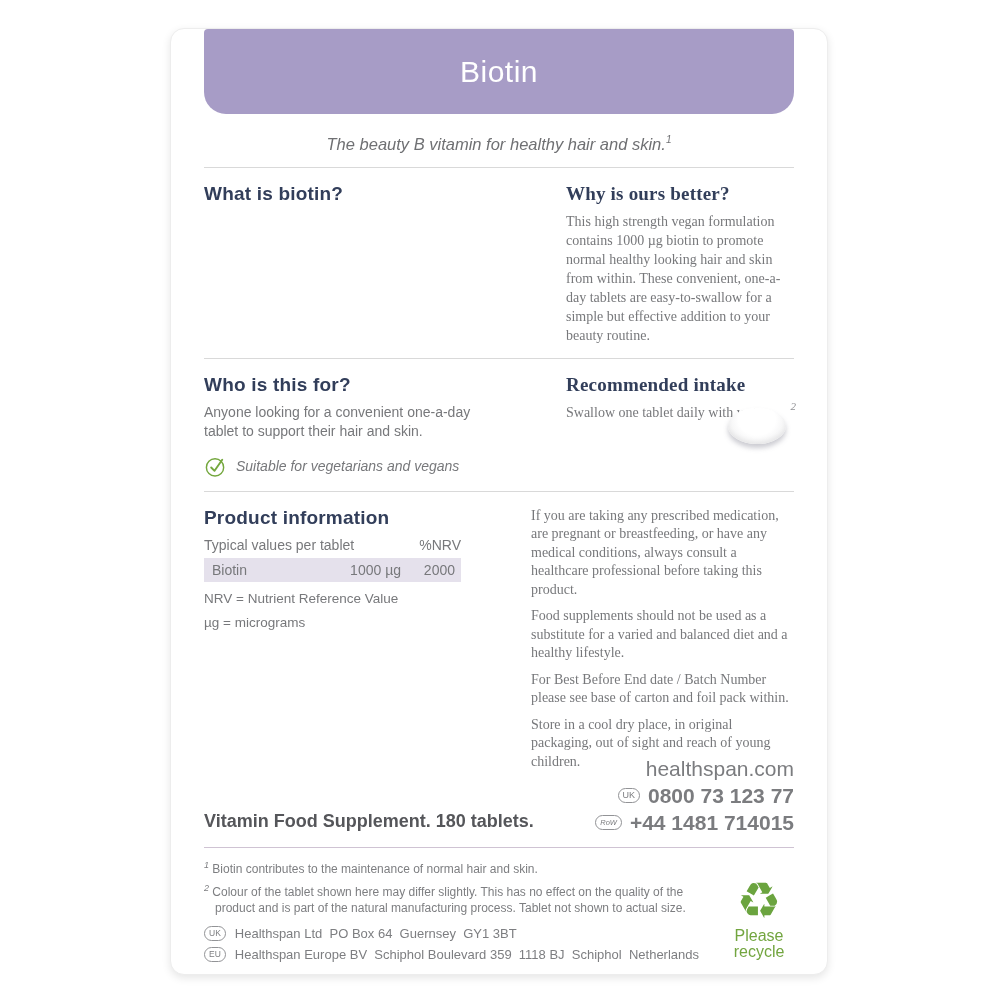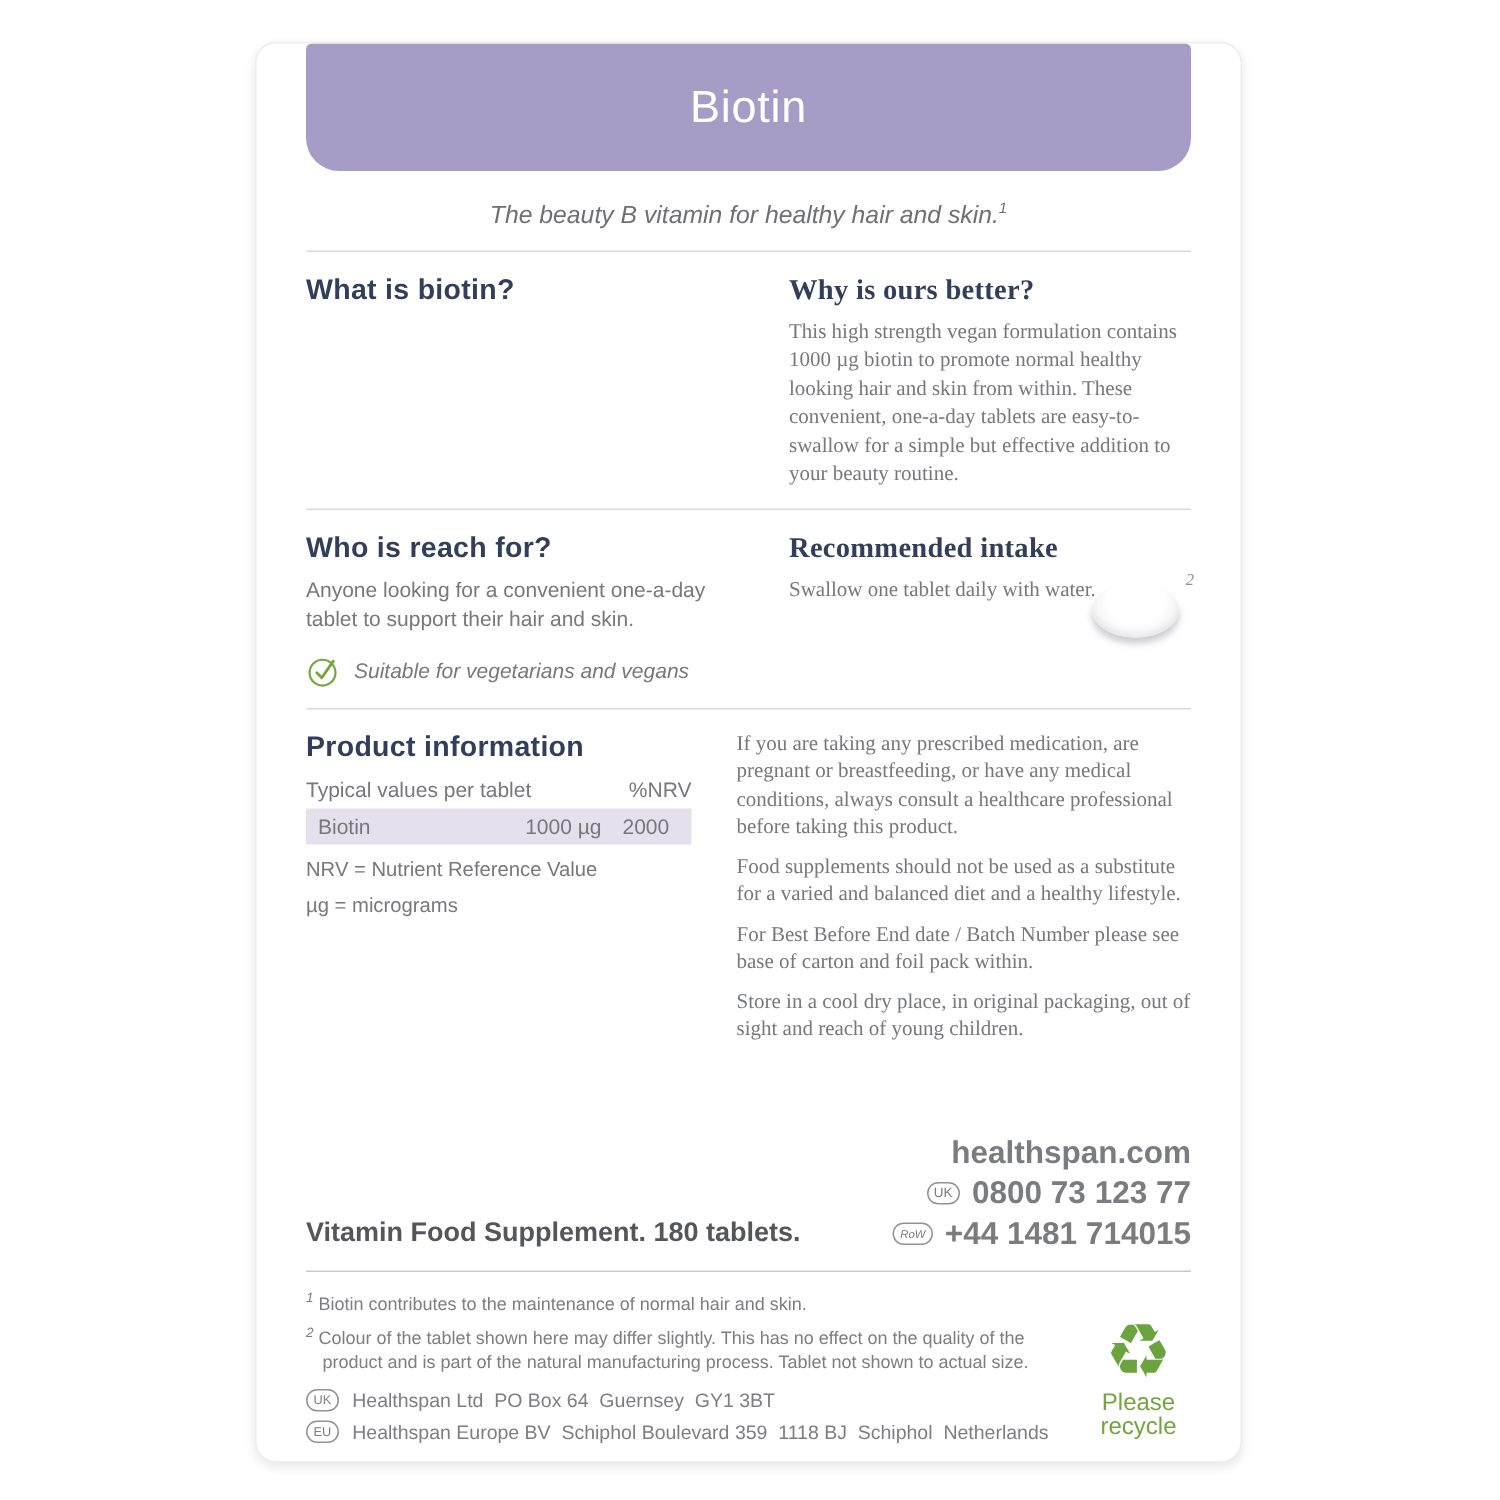--- a/index.html
+++ b/index.html
@@ -26,21 +26,21 @@
   }
   
   .tagline{
     margin-top:20px;text-align:center;font-style:italic;
     font-size:16.5px;color:#6f7073;
   }
   .tagline sup{font-size:10px;}
   hr.div{border:none;border-top:1px solid #d9d9d9;margin:13px 0 0 0;}
   hr.div-mauve{border:none;border-top:1px solid #cfc3d3;margin:12px 0 0 0;}
 
-  .cols{display:flex;margin-top:15px;}
+  .cols{display:flex;margin-top:15px;gap:40px;}
   .col-l{flex:0 0 322px;box-sizing:border-box;padding-right:18px;}
   .col-r{flex:1;min-width:0;font-family:Liberation Serif, serif;}
   .cols-low .col-l{flex:0 0 287px;padding-right:16px;}
 
   h2.sec{
     margin:0;font-size:19px;font-weight:700;color:#323e5a;letter-spacing:0.2px;
   }
   p.body{
     margin:7px 0 0 0;font-size:14px;line-height:19px;color:#77787b;
   }
@@ -61,30 +61,30 @@
   }
   
   .pi-table{width:257px;margin-top:6px;font-size:14px;color:#77787b;}
   .pi-head{display:flex;justify-content:space-between;padding:2px 0 5px 0;}
   .pi-row{
     display:flex;align-items:center;background:#e5e1ec;
     padding:4px 6px 4px 8px;
   }
   .pi-name{flex:1;}
   .pi-amount{margin-right:14px;}
-  .pi-nrv{width:40px;text-align:left;}
+  .pi-nrv{width:40px;text-align:right;}
   .pi-note{margin:9px 0 0 0;font-size:13.5px;color:#77787b;}
   
   .warn p{margin:0 0 8px 0;font-size:14px;line-height:18.5px;color:#77787b;}
   
   .bottom{position:absolute;left:33px;right:33px;bottom:12px;}
   .contact-row{display:flex;justify-content:space-between;align-items:flex-end;}
   .supplement{font-size:18px;font-weight:700;color:#55565a;margin-bottom:3px;}
   .contact{text-align:right;color:#7b7c7f;}
-  .website{font-size:21px;font-weight:700;}
+  .website{font-size:21px;font-weight:400;}
   .phone-line{
     display:flex;align-items:center;justify-content:flex-end;gap:8px;
     font-size:21px;font-weight:700;margin-top:3px;color:#7b7c7f;
   }
   .badge{
     display:inline-block;border:1.5px solid #929396;border-radius:10px;
     font-size:9px;font-weight:400;padding:1px 4px;color:#7b7c7f;line-height:11px;
   }
   .badge-row{font-size:7.5px;font-style:italic;}
   .footnotes{margin:10px 95px 0 0;font-size:12px;line-height:15.5px;color:#7d7e81;}
@@ -121,21 +121,21 @@
     <div class="col-r">
       <h2 class="sec">Why is ours better?</h2>
       <p class="body">This high strength vegan formulation contains 1000 µg biotin to promote normal healthy looking hair and skin from within. These convenient, one-a-day tablets are easy-to-swallow for a simple but effective addition to your beauty routine.</p>
     </div>
   </div>
 
   <hr class="div">
 
   <div class="cols">
     <div class="col-l">
-      <h2 class="sec">Who is reach for?</h2>
+      <h2 class="sec">Who is this for?</h2>
       <p class="body">Anyone looking for a convenient one-a-day tablet to support their hair and skin.</p>
       <div class="veg-row">
         <svg width="23" height="23" viewBox="0 0 24 24">
           <circle cx="11.5" cy="13" r="9" fill="none" stroke="#74a73e" stroke-width="1.5"></circle>
           <path d="M7.5 13 L11 16.5 L19 5" fill="none" stroke="#74a73e" stroke-width="2" stroke-linecap="round" stroke-linejoin="round"></path>
         </svg>
         <span>Suitable for vegetarians and vegans</span>
       </div>
     </div>
     <div class="col-r intake-wrap">

